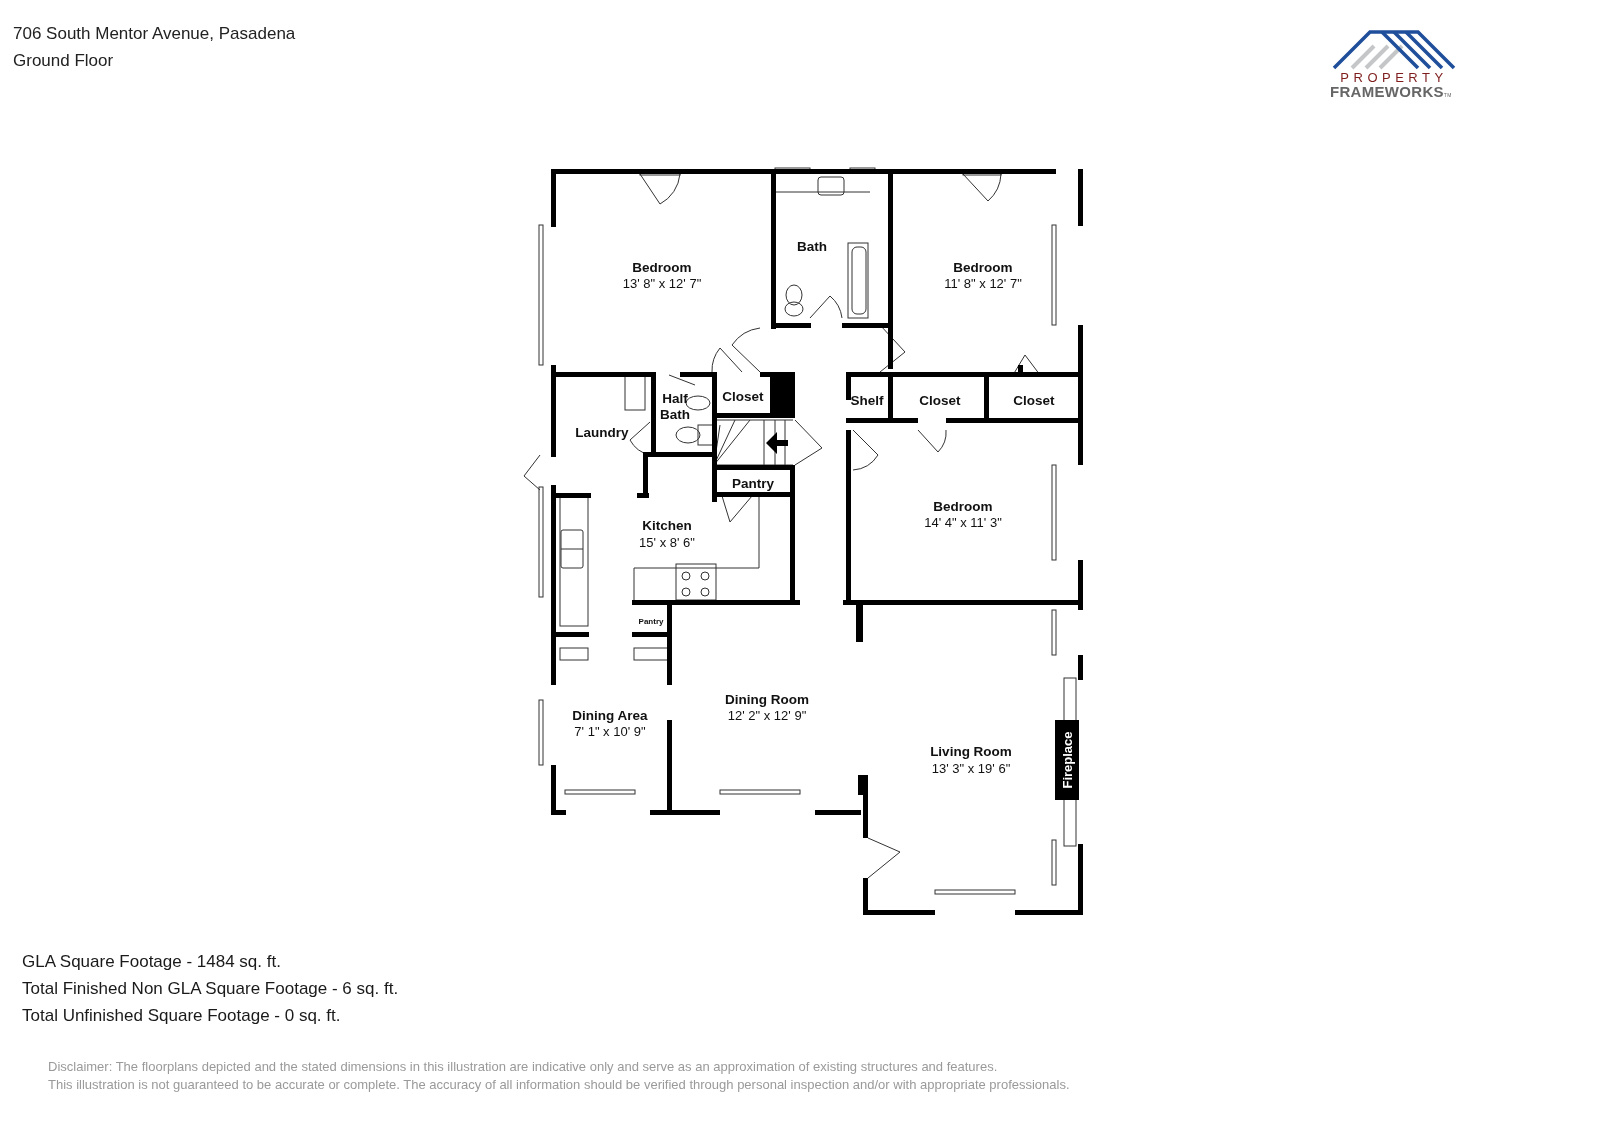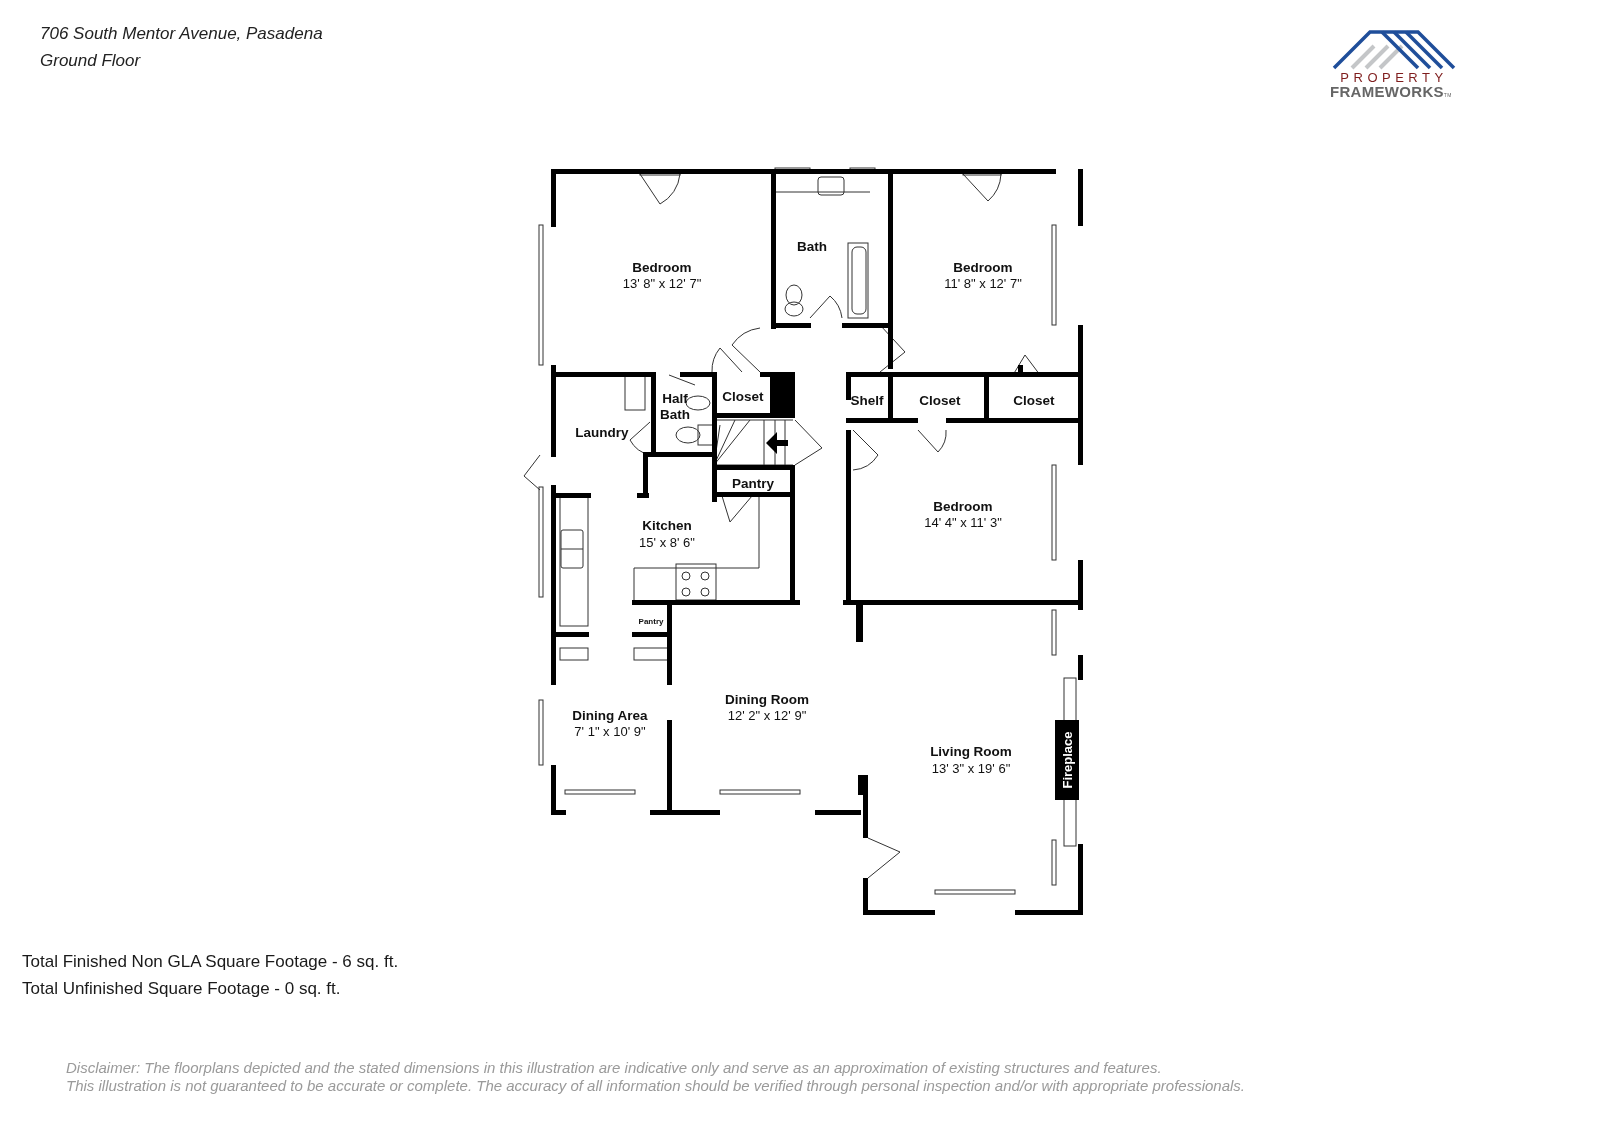--- a/index.html
+++ b/index.html
@@ -1,26 +1,26 @@
 <!DOCTYPE html>
 <html><head>
 <meta charset="utf-8">
 <style>
   html, body { margin:0; padding:0; background:#ffffff; }
   body { width:1600px; height:1132px; position:relative; overflow:hidden; font-family:"Liberation Sans", sans-serif; color:#111; }
-  .hdr { position:absolute; left:40px; font-size:17px; color:#222;font-style:italic; }
+  .hdr { position:absolute; left:13px; font-size:17px; color:#222; }
   #addr { top:24px; }
   #floor { top:51px; }
   .logo { position:absolute; left:1330px; top:28px; width:140px; height:80px; }
   .logo .l1 { position:absolute; left:0; top:42px; width:128px; text-align:center; font-size:13px; letter-spacing:4.5px; color:#7f1d1d; }
   .logo .l2 { position:absolute; left:0; top:55px; font-size:15px; font-weight:bold; color:#666; letter-spacing:0.3px; }
   .logo .tm { font-size:5px; font-weight:normal; }
   .stats { position:absolute; left:22px; top:952px; }
   .stat { font-size:17px; color:#1a1a1a; height:27px; line-height:20px; }
-  .disc { position:absolute; left:66px; font-size:15px; color:#9a9a9a;font-style:italic; }
+  .disc { position:absolute; left:48px; font-size:13px; color:#9a9a9a; }
   #disc1 { top:1059px; }
   #disc2 { top:1077px; }
   svg.plan { position:absolute; left:0; top:0; }
   .rn { font-family:"Liberation Sans", sans-serif; font-weight:bold; font-size:13.5px; fill:#111; }
   .rd { font-family:"Liberation Sans", sans-serif; font-size:13px; fill:#111; }
   .sm { font-family:"Liberation Sans", sans-serif; font-weight:bold; font-size:8px; fill:#111; }
   .fp { font-family:"Liberation Sans", sans-serif; font-weight:bold; font-size:13px; fill:#fff; }
 </style>
 </head>
 <body>
@@ -225,17 +225,18 @@
     <text class="rd" x="767" y="720" text-anchor="middle">12' 2" x 12' 9"</text>
     <text class="rn" x="971" y="756" text-anchor="middle">Living Room</text>
     <text class="rd" x="971" y="773" text-anchor="middle">13' 3" x 19' 6"</text>
     <text class="fp" x="0" y="0" text-anchor="middle" transform="translate(1072,760) rotate(-90)">Fireplace</text>
 
     <path d="M766,443 L777,432 L777,440 L788,440 L788,446 L777,446 L777,454 Z" fill="#000"></path>
   </g>
 </svg>
 
 <div class="stats">
+  <div class="stat">GLA Square Footage - 1484 sq. ft.</div>
   <div class="stat">Total Finished Non GLA Square Footage - 6 sq. ft.</div>
   <div class="stat">Total Unfinished Square Footage - 0 sq. ft.</div>
 </div>
 <div class="disc" id="disc1">Disclaimer: The floorplans depicted and the stated dimensions in this illustration are indicative only and serve as an approximation of existing structures and features.</div>
 <div class="disc" id="disc2">This illustration is not guaranteed to be accurate or complete. The accuracy of all information should be verified through personal inspection and/or with appropriate professionals.</div>
 
 </body></html>

